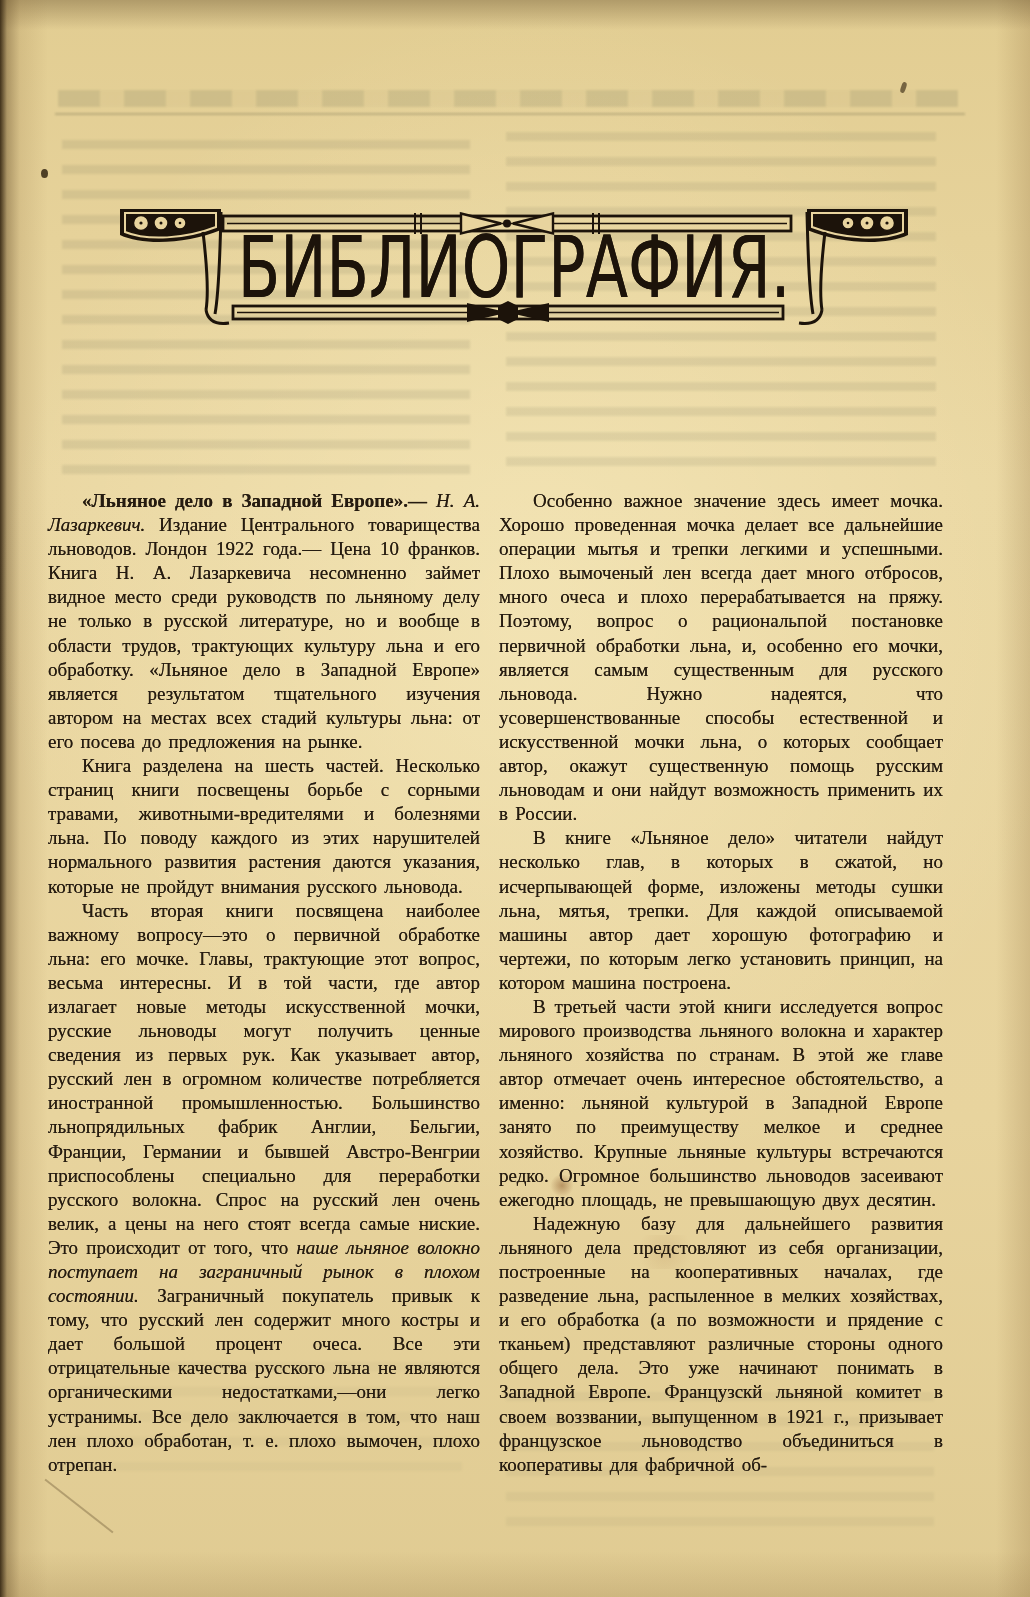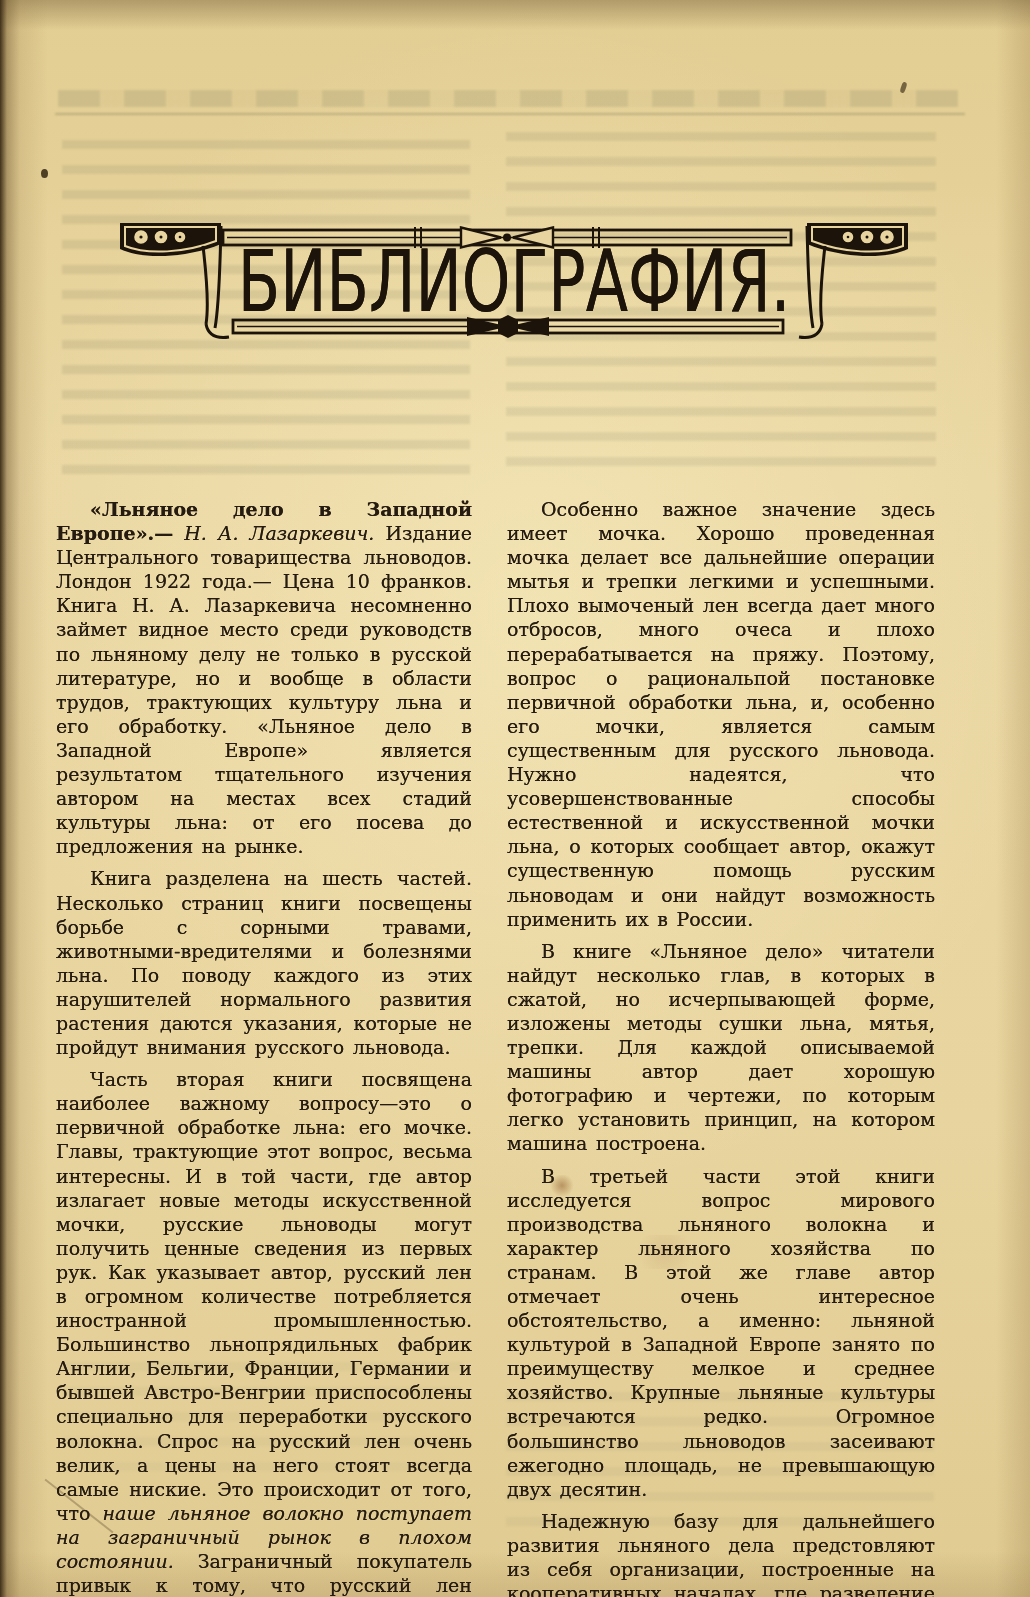--- a/index.html
+++ b/index.html
@@ -34,38 +34,38 @@
   .ghost-left-bottom{left:62px;top:1362px;width:400px;height:115px;opacity:.38;}
   .ghost-right-bottom{left:506px;top:1392px;width:428px;height:135px;opacity:.5;}
   
   .speck{position:absolute;border-radius:50%;}
   .speck-a{left:41px;top:169px;width:7px;height:9px;background:rgba(52,38,18,.85);}
   .speck-b{left:901px;top:82px;width:5px;height:11px;background:rgba(60,45,22,.65);transform:rotate(18deg);border-radius:40%;}
   .stain-a{left:549px;top:1175px;width:26px;height:21px;background:radial-gradient(circle, rgba(128,72,28,.45), rgba(128,72,28,0) 70%);position:absolute;}
   .stain-b{left:630px;top:1235px;width:70px;height:34px;background:radial-gradient(circle, rgba(150,100,50,.14), rgba(150,100,50,0) 70%);position:absolute;}
   .crease{position:absolute;left:36px;top:1505px;width:86px;height:2px;background:rgba(92,72,40,.35);transform:rotate(38deg);}
   
-  .banner{position:absolute;left:115px;top:214px;width:798px;height:136px;}
+  .banner{position:absolute;left:115px;top:200px;width:798px;height:136px;}
   .banner svg{position:absolute;left:0;top:0;}
   .banner-title{
     position:absolute;left:0;right:0;top:24px;text-align:center;
     font-family:"DejaVu Sans", sans-serif;font-size:86px;line-height:1;
     color:#1c130a;transform:scaleX(.72);transform-origin:50% 50%;
     letter-spacing:0;white-space:nowrap;text-shadow:0 0 .6px #1c130a;
   }
   
   .col{
     position:absolute;top:489px;
     font-size:19px;line-height:24.1px;color:#251b10;
     text-align:justify;word-spacing:2.5px;
     text-shadow:0 0 .45px rgba(37,27,16,.85);
   }
   .col-left{left:48px;width:432px;}
   .col-right{left:499px;width:444px;}
-  .para{margin:8px;text-indent:34px;}
+  .para{margin:0;text-indent:34px;font-family:Liberation Serif, serif;}
   .run.bold{font-weight:bold;}
   .run.italic{font-style:italic;}
 </style>
 </head>
 <body>
 
 <div class="page"></div>
 
 <div class="ghost ghost-header"></div>
 <div class="ghost ghost-rule"></div>

